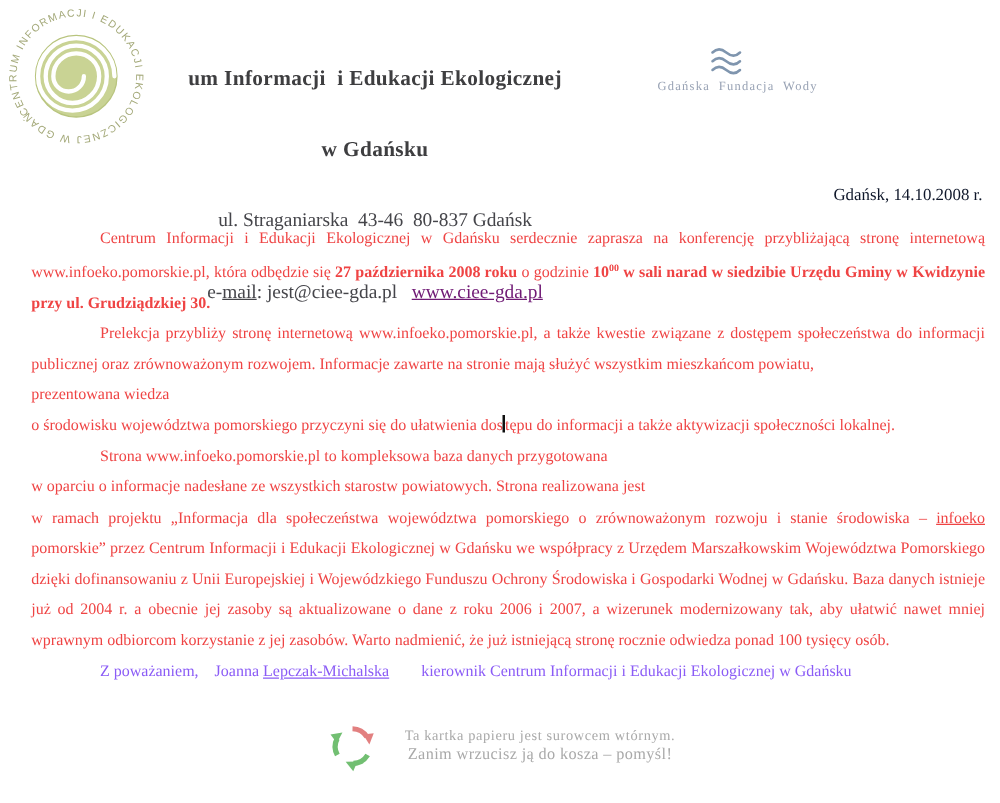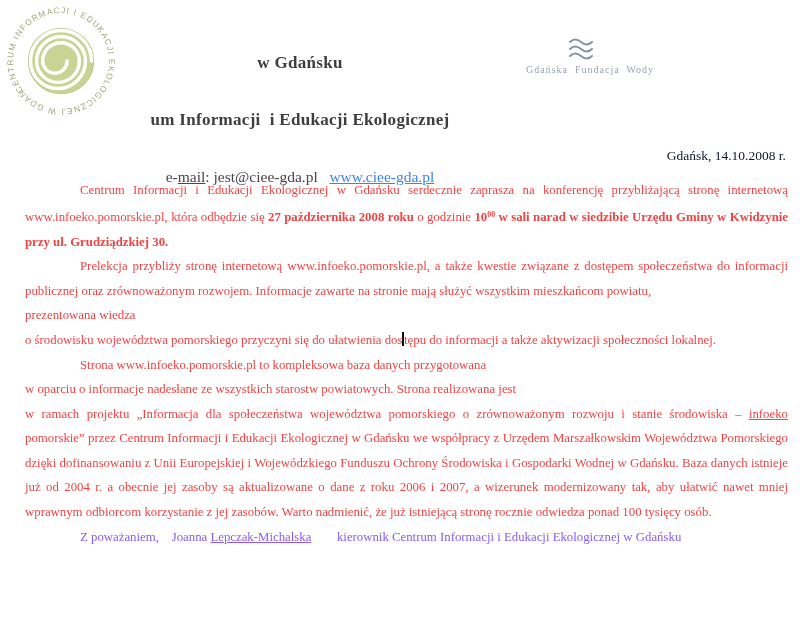--- a/index.html
+++ b/index.html
@@ -19,21 +19,21 @@
   .head-text .h1{font-size:17px;font-weight:bold;line-height:21px;letter-spacing:.3px;}
   .head-text .h2{font-size:15.5px;line-height:21px;color:#45454a;}
   .partner{position:absolute;left:487px;top:36px;width:110px;margin-left:39px;}
   .waves-icon{display:block;margin:0 auto 2px auto;}
   .partner-name{font-size:10px;color:#98a2b4;letter-spacing:1px;white-space:pre;}
 
   
   .b{font-weight:bold;}
   .sup{font-size:.62em;vertical-align:.55em;font-weight:bold;}
   .wavy{text-decoration-line:underline;text-decoration-style:wavy;text-decoration-color:#cc3a3a;text-decoration-thickness:1px;text-decoration:underline;}
-  .link{color:#3b82f6;text-decoration:underline;cursor:pointer;}
+  .link{color:#701a75;text-decoration:underline;cursor:pointer;}
   .caret{display:inline-block;width:1.6px;height:14px;background:#101010;vertical-align:-2px;}
 
   
   .date-line{margin:20px 14px 0 0;text-align:right;font-size:13.5px;color:#0f172a;}
   .letter-main{margin:14px 12px 0 25px;}
   .par{
     margin:0;font-size:12.8px;line-height:24.6px;text-align:justify;color:#ef4444;
   }
   .ind{text-indent:55px;}
   .sig{
@@ -62,22 +62,23 @@
         <path id="ringPath" d="M54,7 a47,47 0 1,1 -0.1,0"></path>
       </defs>
       <circle cx="54" cy="54" r="32" fill="#c9d394" stroke="#b8c47e" stroke-width="1"></circle>
       <path d="M84 54 A30 30 0 0 0 24 54 A27 27 0 0 0 78 54 A24 24 0 0 0 30 54 A21 21 0 0 0 72 54 A18 18 0 0 0 36 54 A12 12 0 0 0 60 54" fill="none" stroke="#ffffff" stroke-width="3.4" stroke-linecap="round"></path>
       <text font-family="Liberation Sans, sans-serif" font-size="8.2" letter-spacing="1.1" fill="#a3a878" transform="rotate(-128 54 54)">
         <textPath href="#ringPath">CENTRUM INFORMACJI I EDUKACJI EKOLOGICZNEJ W GDAŃSKU  </textPath>
       </text>
     </svg>
 
     <div class="head-text">
+      <div class="h1">um Informacji  i Edukacji Ekologicznej</div>
       <div class="h1">w Gdańsku</div>
-      <div class="h1">um Informacji  i Edukacji Ekologicznej</div>
+      <div class="h2">ul. Straganiarska  43-46  80-837 Gdańsk</div>
       <div class="h2"><span>e-</span><span class="wavy">mail</span><span>: jest@ciee-gda.pl   </span><span class="link">www.ciee-gda.pl</span></div>
     </div>
 
     <div class="partner">
       <svg class="waves-icon" width="38" height="26" viewBox="0 0 38 26">
         <path d="M8 6 q5 -5 11 0 t11 0" fill="none" stroke="#7f95ae" stroke-width="2" stroke-linecap="round"></path>
         <path d="M8 13 q5 -5 11 0 t11 0" fill="none" stroke="#7f95ae" stroke-width="2" stroke-linecap="round"></path>
         <path d="M8 20 q5 -5 11 0 t11 0" fill="none" stroke="#7f95ae" stroke-width="2" stroke-linecap="round"></path>
       </svg>
       <div class="partner-name">Gdańska  Fundacja  Wody</div>
@@ -87,14 +88,34 @@
   <div class="date-line">Gdańsk, 14.10.2008 r.</div>
 
   <main class="letter-main">
     <p class="par ind"><span>Centrum Informacji i Edukacji Ekologicznej w Gdańsku serdecznie zaprasza na konferencję przybliżającą  stronę internetową www.infoeko.pomorskie.pl, która odbędzie się </span><span class="b">27 października 2008 roku</span><span> o godzinie </span><span class="b">10</span><span class="sup">00</span><span class="b"> w sali narad w siedzibie Urzędu Gminy w Kwidzynie przy ul. Grudziądzkiej 30.</span></p>
     <p class="par ind"><span>Prelekcja  przybliży  stronę internetową www.infoeko.pomorskie.pl, a także kwestie związane z dostępem społeczeństwa do informacji publicznej oraz zrównoważonym rozwojem. Informacje zawarte na stronie mają służyć wszystkim mieszkańcom powiatu,</span><br><span>prezentowana wiedza</span><br><span>o środowisku województwa pomorskiego przyczyni się do ułatwienia dos</span><span class="caret"></span><span>tępu do informacji a także aktywizacji społeczności lokalnej.</span></p>
     <p class="par ind"><span>Strona www.infoeko.pomorskie.pl to kompleksowa baza danych przygotowana</span><br><span>w oparciu o informacje nadesłane ze wszystkich starostw powiatowych. Strona realizowana jest</span><br><span>w ramach projektu „Informacja dla społeczeństwa województwa pomorskiego o zrównoważonym rozwoju i stanie środowiska – </span><span class="wavy">infoeko</span><span> pomorskie” przez Centrum Informacji i Edukacji Ekologicznej  w Gdańsku we współpracy z Urzędem Marszałkowskim  Województwa Pomorskiego dzięki  dofinansowaniu z Unii Europejskiej  i Wojewódzkiego Funduszu Ochrony Środowiska i Gospodarki Wodnej w Gdańsku. Baza danych istnieje już od 2004 r. a obecnie jej zasoby są aktualizowane o dane z roku 2006 i 2007, a wizerunek modernizowany tak, aby ułatwić nawet mniej  wprawnym odbiorcom korzystanie z jej zasobów. Warto nadmienić, że już istniejącą stronę rocznie odwiedza ponad 100 tysięcy osób.</span></p>
   </main>
 
   <div class="sig"><span>Z poważaniem,    Joanna </span><span class="wavy">Lepczak-Michalska</span><span>        kierownik Centrum Informacji i Edukacji Ekologicznej w Gdańsku</span></div>
 
+  <footer class="footer-note">
+    <svg class="recycle-icon" viewBox="0 0 44 44">
+      <g>
+        <path d="M22 8 A14 14 0 0 1 33.5 14.5" fill="none" stroke="#e28080" stroke-width="4.2"></path>
+        <path d="M30.5 12.5 L39 11.5 L35.5 20.5 Z" fill="#e28080"></path>
+      </g>
+      <g transform="rotate(120 22 22)">
+        <path d="M22 8 A14 14 0 0 1 33.5 14.5" fill="none" stroke="#72bf72" stroke-width="4.2"></path>
+        <path d="M30.5 12.5 L39 11.5 L35.5 20.5 Z" fill="#72bf72"></path>
+      </g>
+      <g transform="rotate(240 22 22)">
+        <path d="M22 8 A14 14 0 0 1 33.5 14.5" fill="none" stroke="#72bf72" stroke-width="4.2"></path>
+        <path d="M30.5 12.5 L39 11.5 L35.5 20.5 Z" fill="#72bf72"></path>
+      </g>
+    </svg>
+    <div class="foot-text">
+      <div class="f1">Ta kartka papieru jest surowcem  wtórnym.</div>
+      <div class="f2">Zanim wrzucisz ją do kosza – pomyśl!</div>
+    </div>
+  </footer>
 
 </div>
 
 </body></html>

